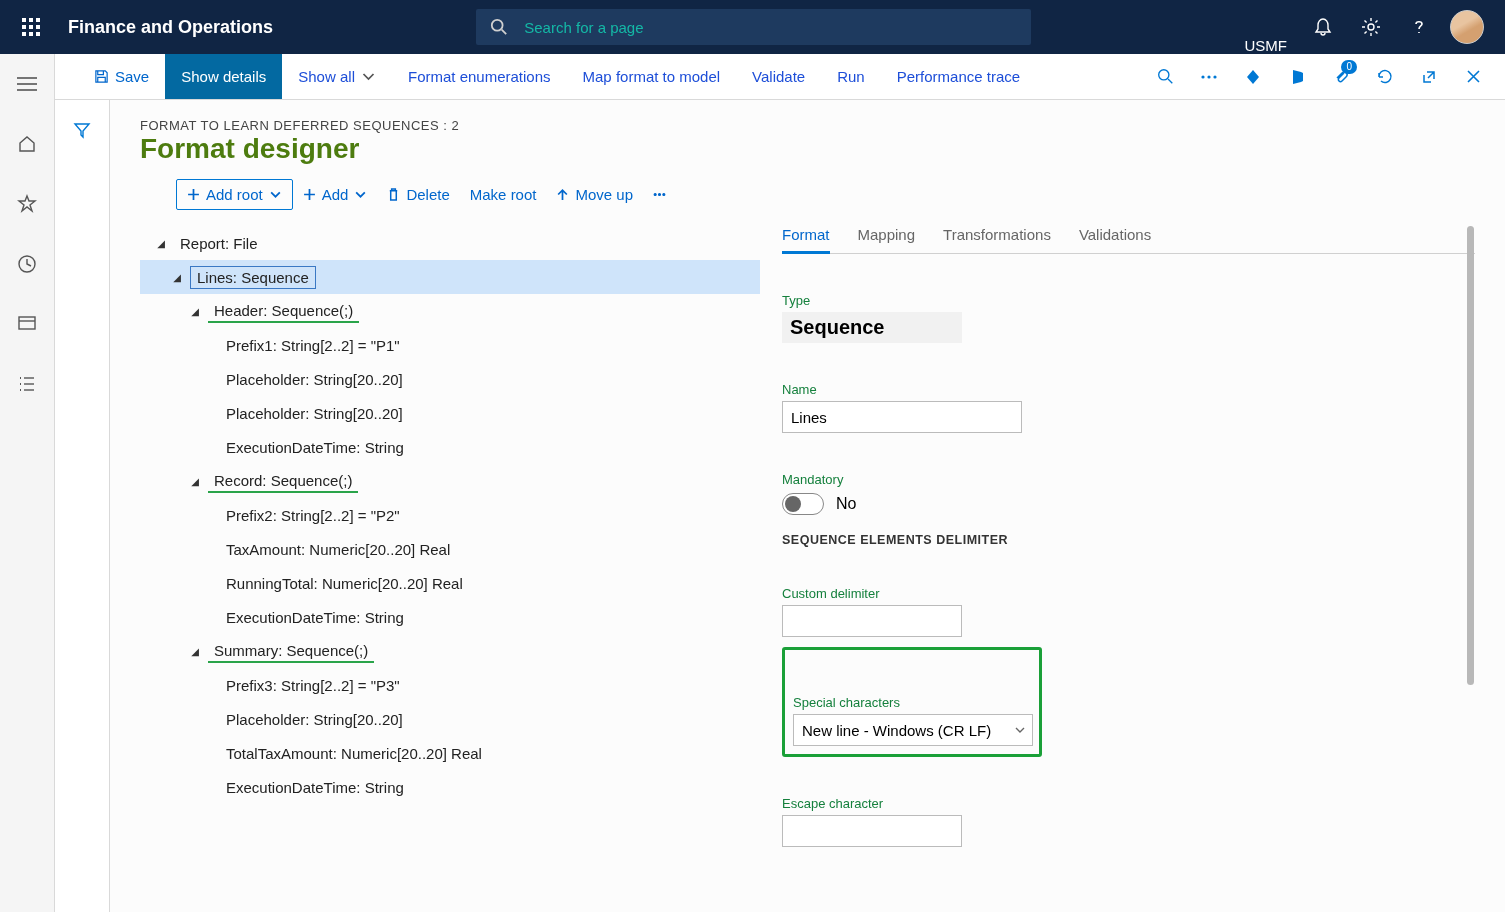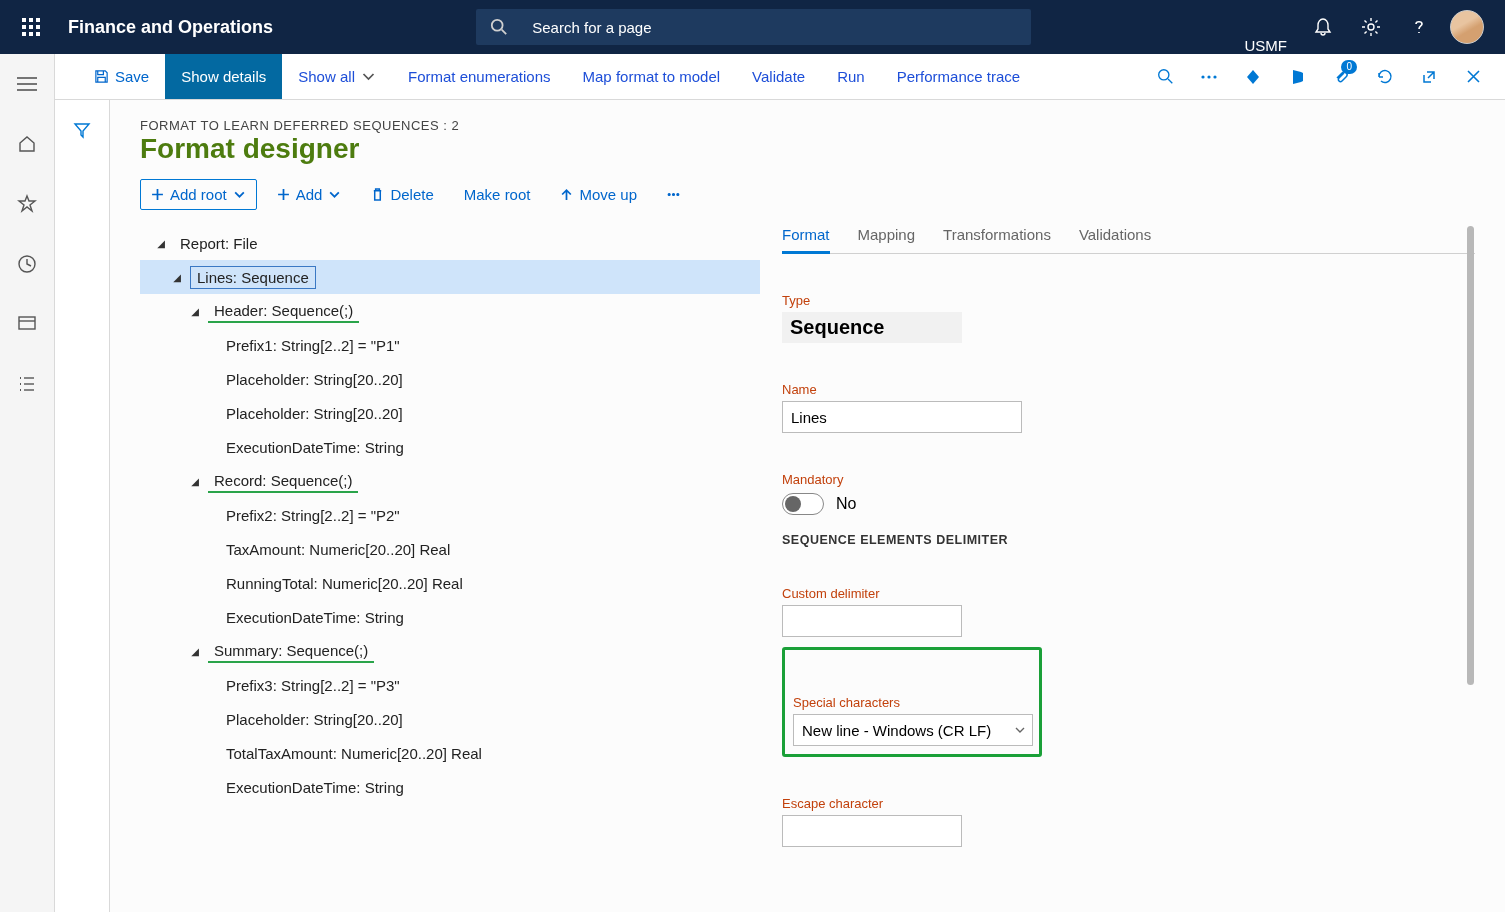--- a/index.html
+++ b/index.html
@@ -21,21 +21,21 @@
 .search-box {
   background: #1e3a5f;
   width: 555px;
   height: 36px;
   display: flex;
   align-items: center;
   border-radius: 2px;
   padding: 0 14px;
 }
 .search-box svg { fill: #d0d0d0; width: 18px; height: 18px; }
-.search-placeholder { color: #ffffff; font-size: 15px; margin-left: 24px; }
+.search-placeholder { color: #14b8a6; font-size: 15px; margin-left: 16px; }
 .header-right { display: flex; align-items: flex-end; gap: 4px; padding-right: 8px; }
 .header-item { width: 44px; height: 54px; display: flex; justify-content: center; align-items: center; cursor: pointer; }
 .header-item svg { stroke: #fff; fill: none; }
 .company-label { font-size: 15px; color: #fff; padding: 0 10px; }
 .avatar { width: 34px; height: 34px; border-radius: 50%; background: linear-gradient(150deg,#e8c4a0 40%,#d4a070 60%); border: 1px solid #ccc; }
 
 
 .action-bar {
   background: #fff;
   height: 46px;
@@ -96,22 +96,22 @@
   background: #fcfcfc;
   padding: 18px 30px 0 30px;
   overflow: hidden;
 }
 .breadcrumb { font-size: 13px; color: #444; letter-spacing: 0.5px; }
 .page-title { font-size: 28px; font-weight: 600; color: #4d7c0f; margin-top: 0; }
 
 .toolbar-row {
   display: flex;
   align-items: center;
-  gap: 10px;
   margin-top: 14px;
+  margin-left: 36px;
 }
 .tool-btn {
   display: flex; align-items: center; gap: 6px;
   font-size: 15px; color: #0066cc; cursor: pointer;
   padding: 6px 10px;
 }
 .tool-btn.bordered { border: 1px solid #0078d4; border-radius: 2px; padding: 6px 10px; }
 .tool-btn svg { width:13px; height:13px; stroke:#0066cc; fill:none; stroke-width:1.6; }
 
 
@@ -134,21 +134,21 @@
 .tree-item.underlined .label-box { border-bottom: 2px solid #2aa44a; }
 .indent0{padding-left:14px;} .indent1{padding-left:30px;} .indent2{padding-left:48px;}
 .indent3{padding-left:80px;}
 
 
 .tabs { display:flex; gap: 28px; border-bottom: 1px solid #d0d0d0; }
 .tab { font-size:15px; color:#666; padding: 4px 0 8px 0; cursor:pointer; }
 .tab.active { color:#0066cc; border-bottom: 3px solid #0078d4; margin-bottom:-1px; }
 
 .field-block { margin-top: 14px; }
-.field-label { font-size: 13px; color: #c2410c; margin-bottom: 4px; margin-top: 39px; }
+.field-label { font-size: 13px; color: #15803d; margin-bottom: 4px; margin-top: 39px; }
 .field-value-static { font-size: 20px; padding: 4px 8px; background:#f1f1f1; width:180px;font-weight:bold; }
 .text-input, .select-input {
   width: 240px; height: 32px; border: 1px solid #bbb; background:#fff;
   font-size: 15px; padding: 0 8px;
 }
 .num-input { width:110px; text-align:right; }
 .select-input { display:flex; align-items:center; justify-content:space-between; padding-right:6px; }
 .select-input svg { width:12px; height:12px; stroke:#666; fill:none; }
 
 .toggle-row { display:flex; align-items:center; gap:12px; margin-top:6px; }

